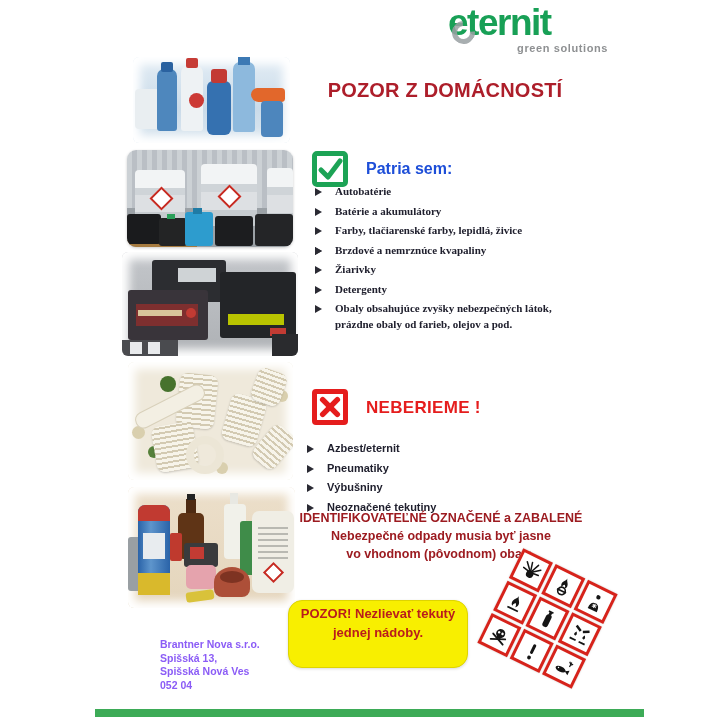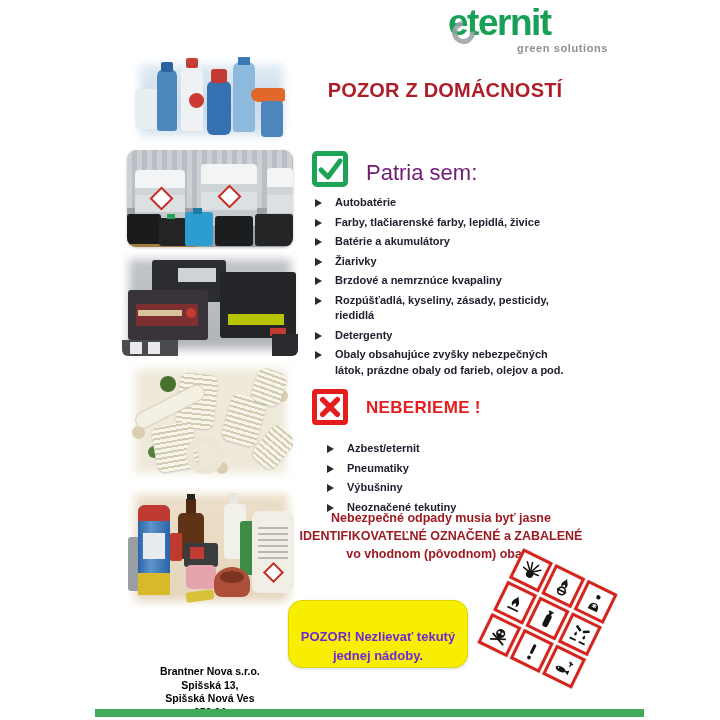--- a/index.html
+++ b/index.html
@@ -16,49 +16,49 @@
 
   
   .title{position:absolute;left:298px;top:76px;width:294px;text-align:center;color:#ad1e2a;
          font-size:20px;font-weight:bold;line-height:28px;letter-spacing:.2px;}
 
   
   .chkbox{position:absolute;left:312px;top:151px;width:26px;height:26px;border:5px solid #1ca355;
           border-radius:5px;background:#fff;display:flex;align-items:center;justify-content:center;}
   .xbox{position:absolute;left:312px;top:389px;width:26px;height:26px;border:5px solid #e51d1d;
         border-radius:4px;background:#fff;display:flex;align-items:center;justify-content:center;}
-  .h-green{position:absolute;left:366px;top:160px;font-size:22px;font-weight:normal;color:#701a75;}
+  .h-green{position:absolute;left:366px;top:160px;font-size:16px;font-weight:bold;color:#1d4ed8;}
   .h-red{position:absolute;left:366px;top:398px;font-size:17px;font-weight:bold;color:#e51d1d;letter-spacing:.3px;}
 
   
   .plist{position:absolute;margin:0;padding:0;list-style:none;width:262px;}
-  .plist.accepted{left:312px;top:195px;}
-  .plist.rejected{left:324px;top:441px;}
+  .plist.accepted{left:312px;top:184px;font-family:Liberation Serif, serif;}
+  .plist.rejected{left:304px;top:441px;}
   .plist li{position:relative;padding-left:23px;margin-bottom:4px;font-size:11px;font-weight:bold;
             color:#20202e;line-height:15.5px;}
   .blt{position:absolute;left:3px;top:4px;width:0;height:0;border-top:4px solid transparent;
        border-bottom:4px solid transparent;border-left:7px solid #2a2a33;}
 
   
   .warning{position:absolute;left:292px;top:509px;width:298px;text-align:center;color:#9c1b20;
            font-size:12.5px;font-weight:bold;line-height:18px;}
   .caution{position:absolute;left:288px;top:600px;width:180px;height:68px;background:#f8ef00;
-           border:1px solid #ded400;border-radius:14px;text-align:center;color:#6d28d9;
-           font-size:13px;font-weight:bold;line-height:19px;padding-top:26px;box-sizing:border-box;
+           border:1px solid #ded400;border-radius:14px;text-align:center;color:#b91c1c;
+           font-size:13px;font-weight:bold;line-height:19px;padding-top:3px;box-sizing:border-box;
            box-shadow:0 1px 3px rgba(0,0,0,.15);}
 
   
   .picto{position:absolute;left:495px;top:566px;width:105px;height:105px;display:grid;
          grid-template-columns:repeat(3,33px);grid-template-rows:repeat(3,33px);gap:3px;
          transform:rotate(26deg);}
   .ptile{width:33px;height:33px;box-sizing:border-box;border:3px solid #d6231b;background:#fff;
          display:flex;align-items:center;justify-content:center;box-shadow:0 0 2px rgba(0,0,0,.2);}
 
   
-  .addr{position:absolute;left:160px;top:665px;font-style:normal;color:#000000;text-align:center;}
+  .addr{position:absolute;left:160px;top:638px;font-style:normal;color:#8b5cf6;}
   .addr div{font-size:10.5px;font-weight:bold;line-height:13.5px;}
   .footer-bar{position:absolute;left:95px;top:709px;width:549px;height:8px;background:#3dab57;}
 
   
   .photo{position:absolute;margin:0;overflow:hidden;}
   .soft{border-radius:6px;box-shadow:inset 0 0 10px 7px #fff;}
   .photo .sh{position:absolute;}
   .p1{left:133px;top:57px;width:157px;height:86px;background:linear-gradient(180deg,#e3edf5,#cadbe9 60%,#dde8f0);}
   .p2{left:127px;top:150px;width:166px;height:97px;border-radius:9px;
       background:repeating-linear-gradient(90deg,#ccd1d5 0 5px,#babfc5 5px 10px);
@@ -179,40 +179,36 @@
     </svg>
   </div>
   <div class="h-green">Patria sem:</div>
   <ul class="plist accepted">
       <li>
       <span class="blt"></span>
       <span>Autobatérie</span>
     </li>
       <li>
       <span class="blt"></span>
+      <span>Batérie a akumulátory</span>
+    </li>
+      <li>
+      <span class="blt"></span>
       <span>Farby, tlačiarenské farby, lepidlá, živice</span>
     </li>
       <li>
       <span class="blt"></span>
-      <span>Batérie a akumulátory</span>
-    </li>
-      <li>
-      <span class="blt"></span>
+    </li>
+      <li>
+      <span class="blt"></span>
+      <span>Brzdové a nemrznúce kvapaliny</span>
     </li>
       <li>
       <span class="blt"></span>
       <span>Žiarivky</span>
-    </li>
-      <li>
-      <span class="blt"></span>
-      <span>Brzdové a nemrznúce kvapaliny</span>
-    </li>
-      <li>
-      <span class="blt"></span>
-      <span>Rozpúšťadlá, kyseliny, zásady, pesticidy, riedidlá</span>
     </li>
       <li>
       <span class="blt"></span>
       <span>Detergenty</span>
     </li>
       <li>
       <span class="blt"></span>
       <span>Obaly obsahujúce zvyšky nebezpečných látok, prázdne obaly od farieb, olejov a pod.</span>
     </li>
     </ul>
@@ -237,22 +233,22 @@
       <span class="blt"></span>
       <span>Výbušniny</span>
     </li>
       <li>
       <span class="blt"></span>
       <span>Neoznačené tekutiny</span>
     </li>
     </ul>
 
   <div class="warning">
+    <div>IDENTIFIKOVATEĽNÉ OZNAČENÉ a ZABALENÉ</div>
     <div>Nebezpečné odpady musia byť jasne</div>
-    <div>IDENTIFIKOVATEĽNÉ OZNAČENÉ a ZABALENÉ</div>
     <div>vo vhodnom (pôvodnom) obale.</div>
   </div>
 
   <div class="caution">
     <div>POZOR! Nezlievať tekutý</div>
     <div>jednej nádoby.</div>
   </div>
 
   <div class="picto">
       <div class="ptile">

